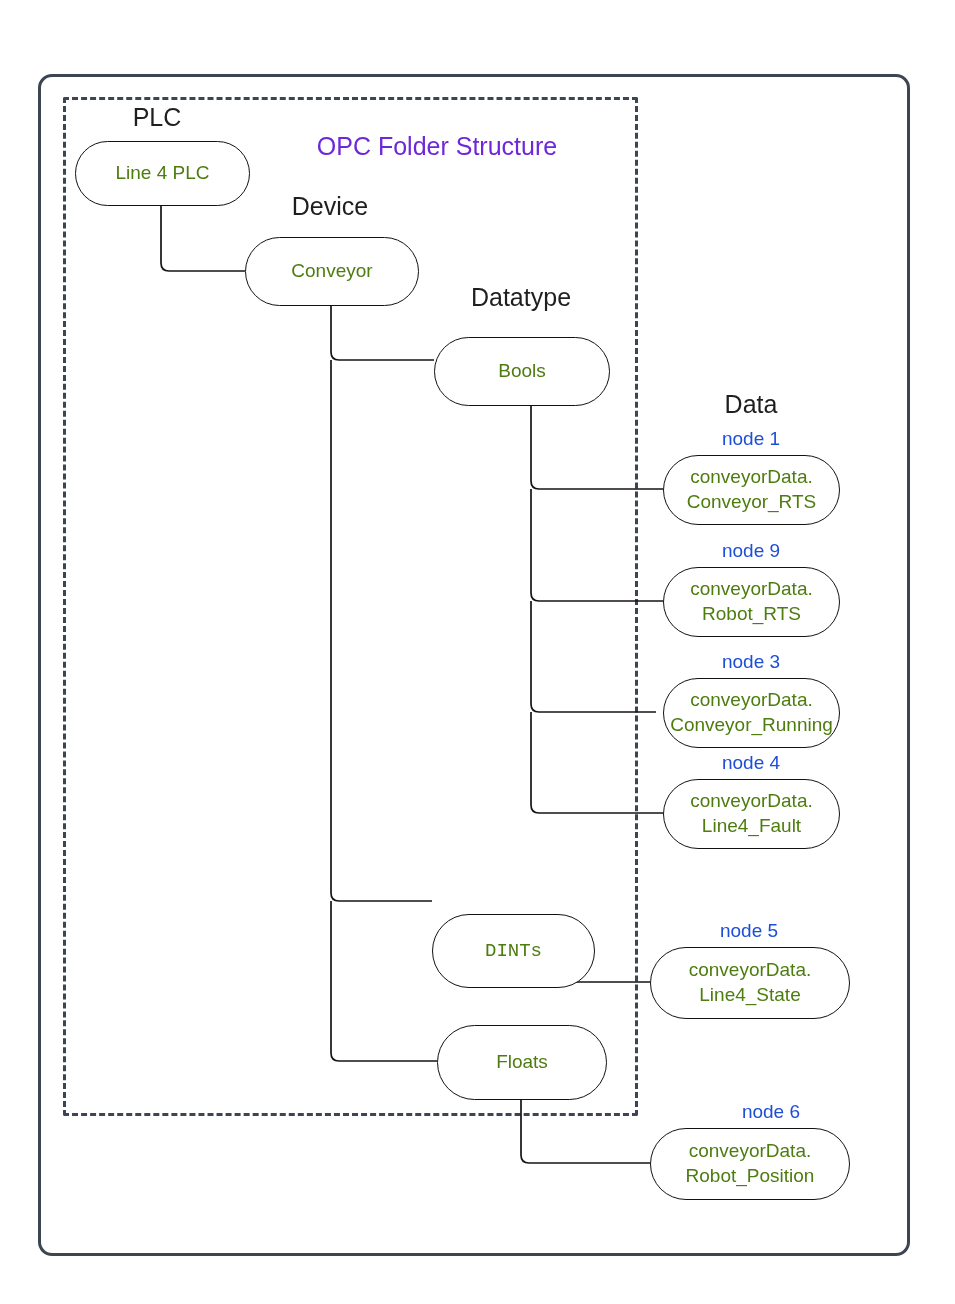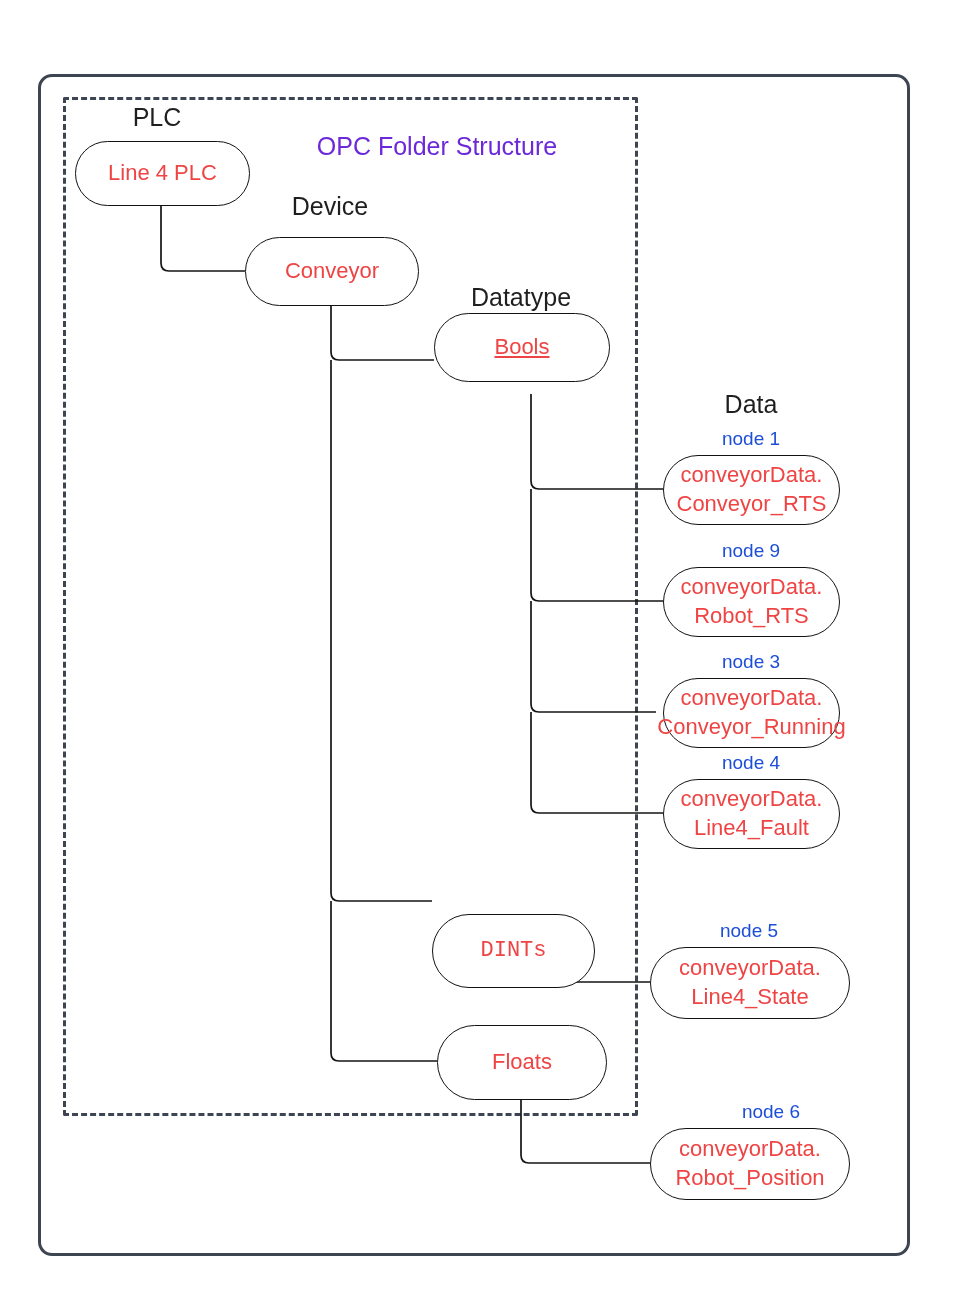--- a/index.html
+++ b/index.html
@@ -22,21 +22,21 @@
   .lbl{
     position:absolute;font-size:25px;color:#1f1f1f;text-align:center;width:160px;z-index:3;
   }
   .lbl.red{color:#6d28d9;}
   .nodelbl{
     position:absolute;font-size:19px;color:#1d4ed8;text-align:center;width:160px;z-index:3;
   }
   .pill{
     position:absolute;background:#ffffff;border:1.6px solid #121212;border-radius:40px;
     display:flex;flex-direction:column;align-items:center;justify-content:center;
-    font-size:22px;line-height:1.3;color:#ef4444;text-align:center;z-index:2;
+    font-size:19px;line-height:1.3;color:#4d7c0f;text-align:center;z-index:2;
     white-space:nowrap;
   }
   svg.wires{position:absolute;left:0;top:0;z-index:2;pointer-events:none;}
   svg.wires path{fill:none;stroke:#151515;stroke-width:1.7px;}
 </style>
 </head>
 <body>
 
 <div class="canvas">
 
@@ -62,21 +62,21 @@
   <div class="lbl" style="left:250px;top:192px;">Device</div>
   <div class="lbl" style="left:441px;top:283px;">Datatype</div>
   <div class="lbl" style="left:671px;top:390px;">Data</div>
 
   <div class="pill" style="left:75px;top:141px;width:173px;height:63px;">
     <span>Line 4 PLC</span>
   </div>
   <div class="pill" style="left:245px;top:237px;width:172px;height:67px;">
     <span>Conveyor</span>
   </div>
-  <div class="pill" style="left:434px;top:313px;width:174px;height:67px;text-decoration:underline;">
+  <div class="pill" style="left:434px;top:337px;width:174px;height:67px;">
     <span>Bools</span>
   </div>
   <div class="pill" style="left:432px;top:914px;width:161px;height:72px;font-family:Liberation Mono, monospace;">
     <span>DINTs</span>
   </div>
   <div class="pill" style="left:437px;top:1025px;width:168px;height:73px;">
     <span>Floats</span>
   </div>
 
   <div class="nodelbl" style="left:671px;top:428px;">node 1</div>

